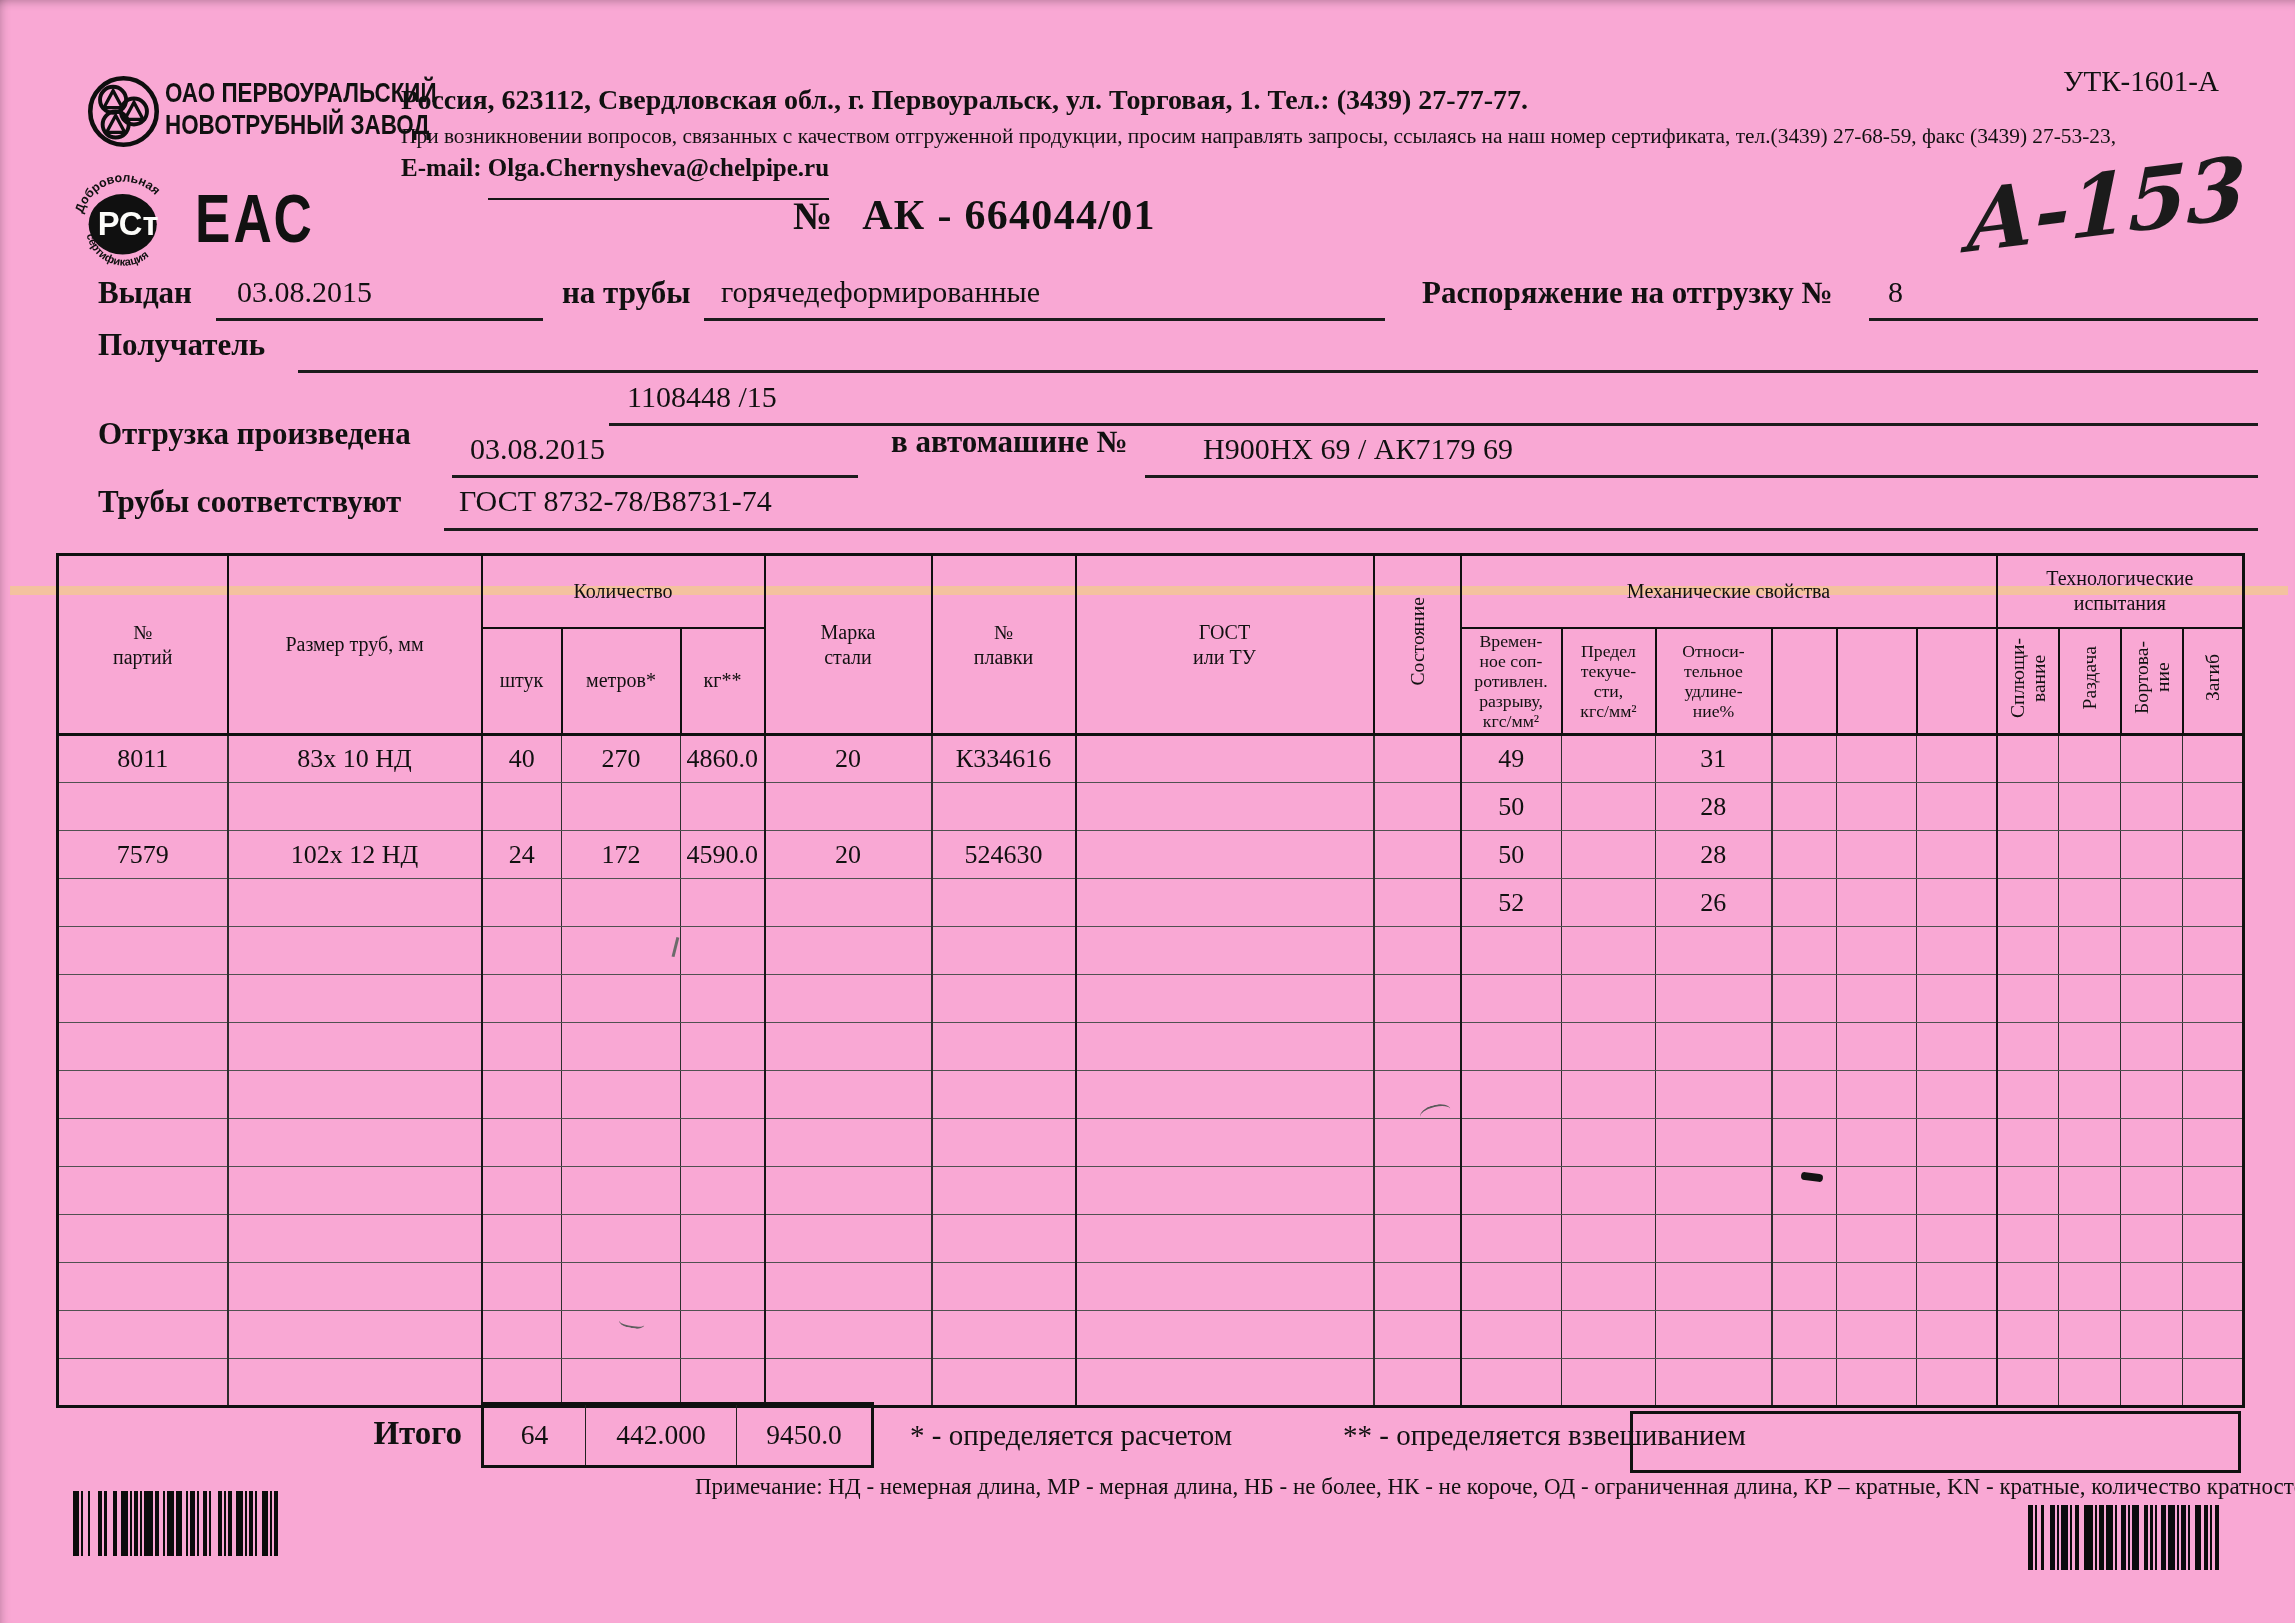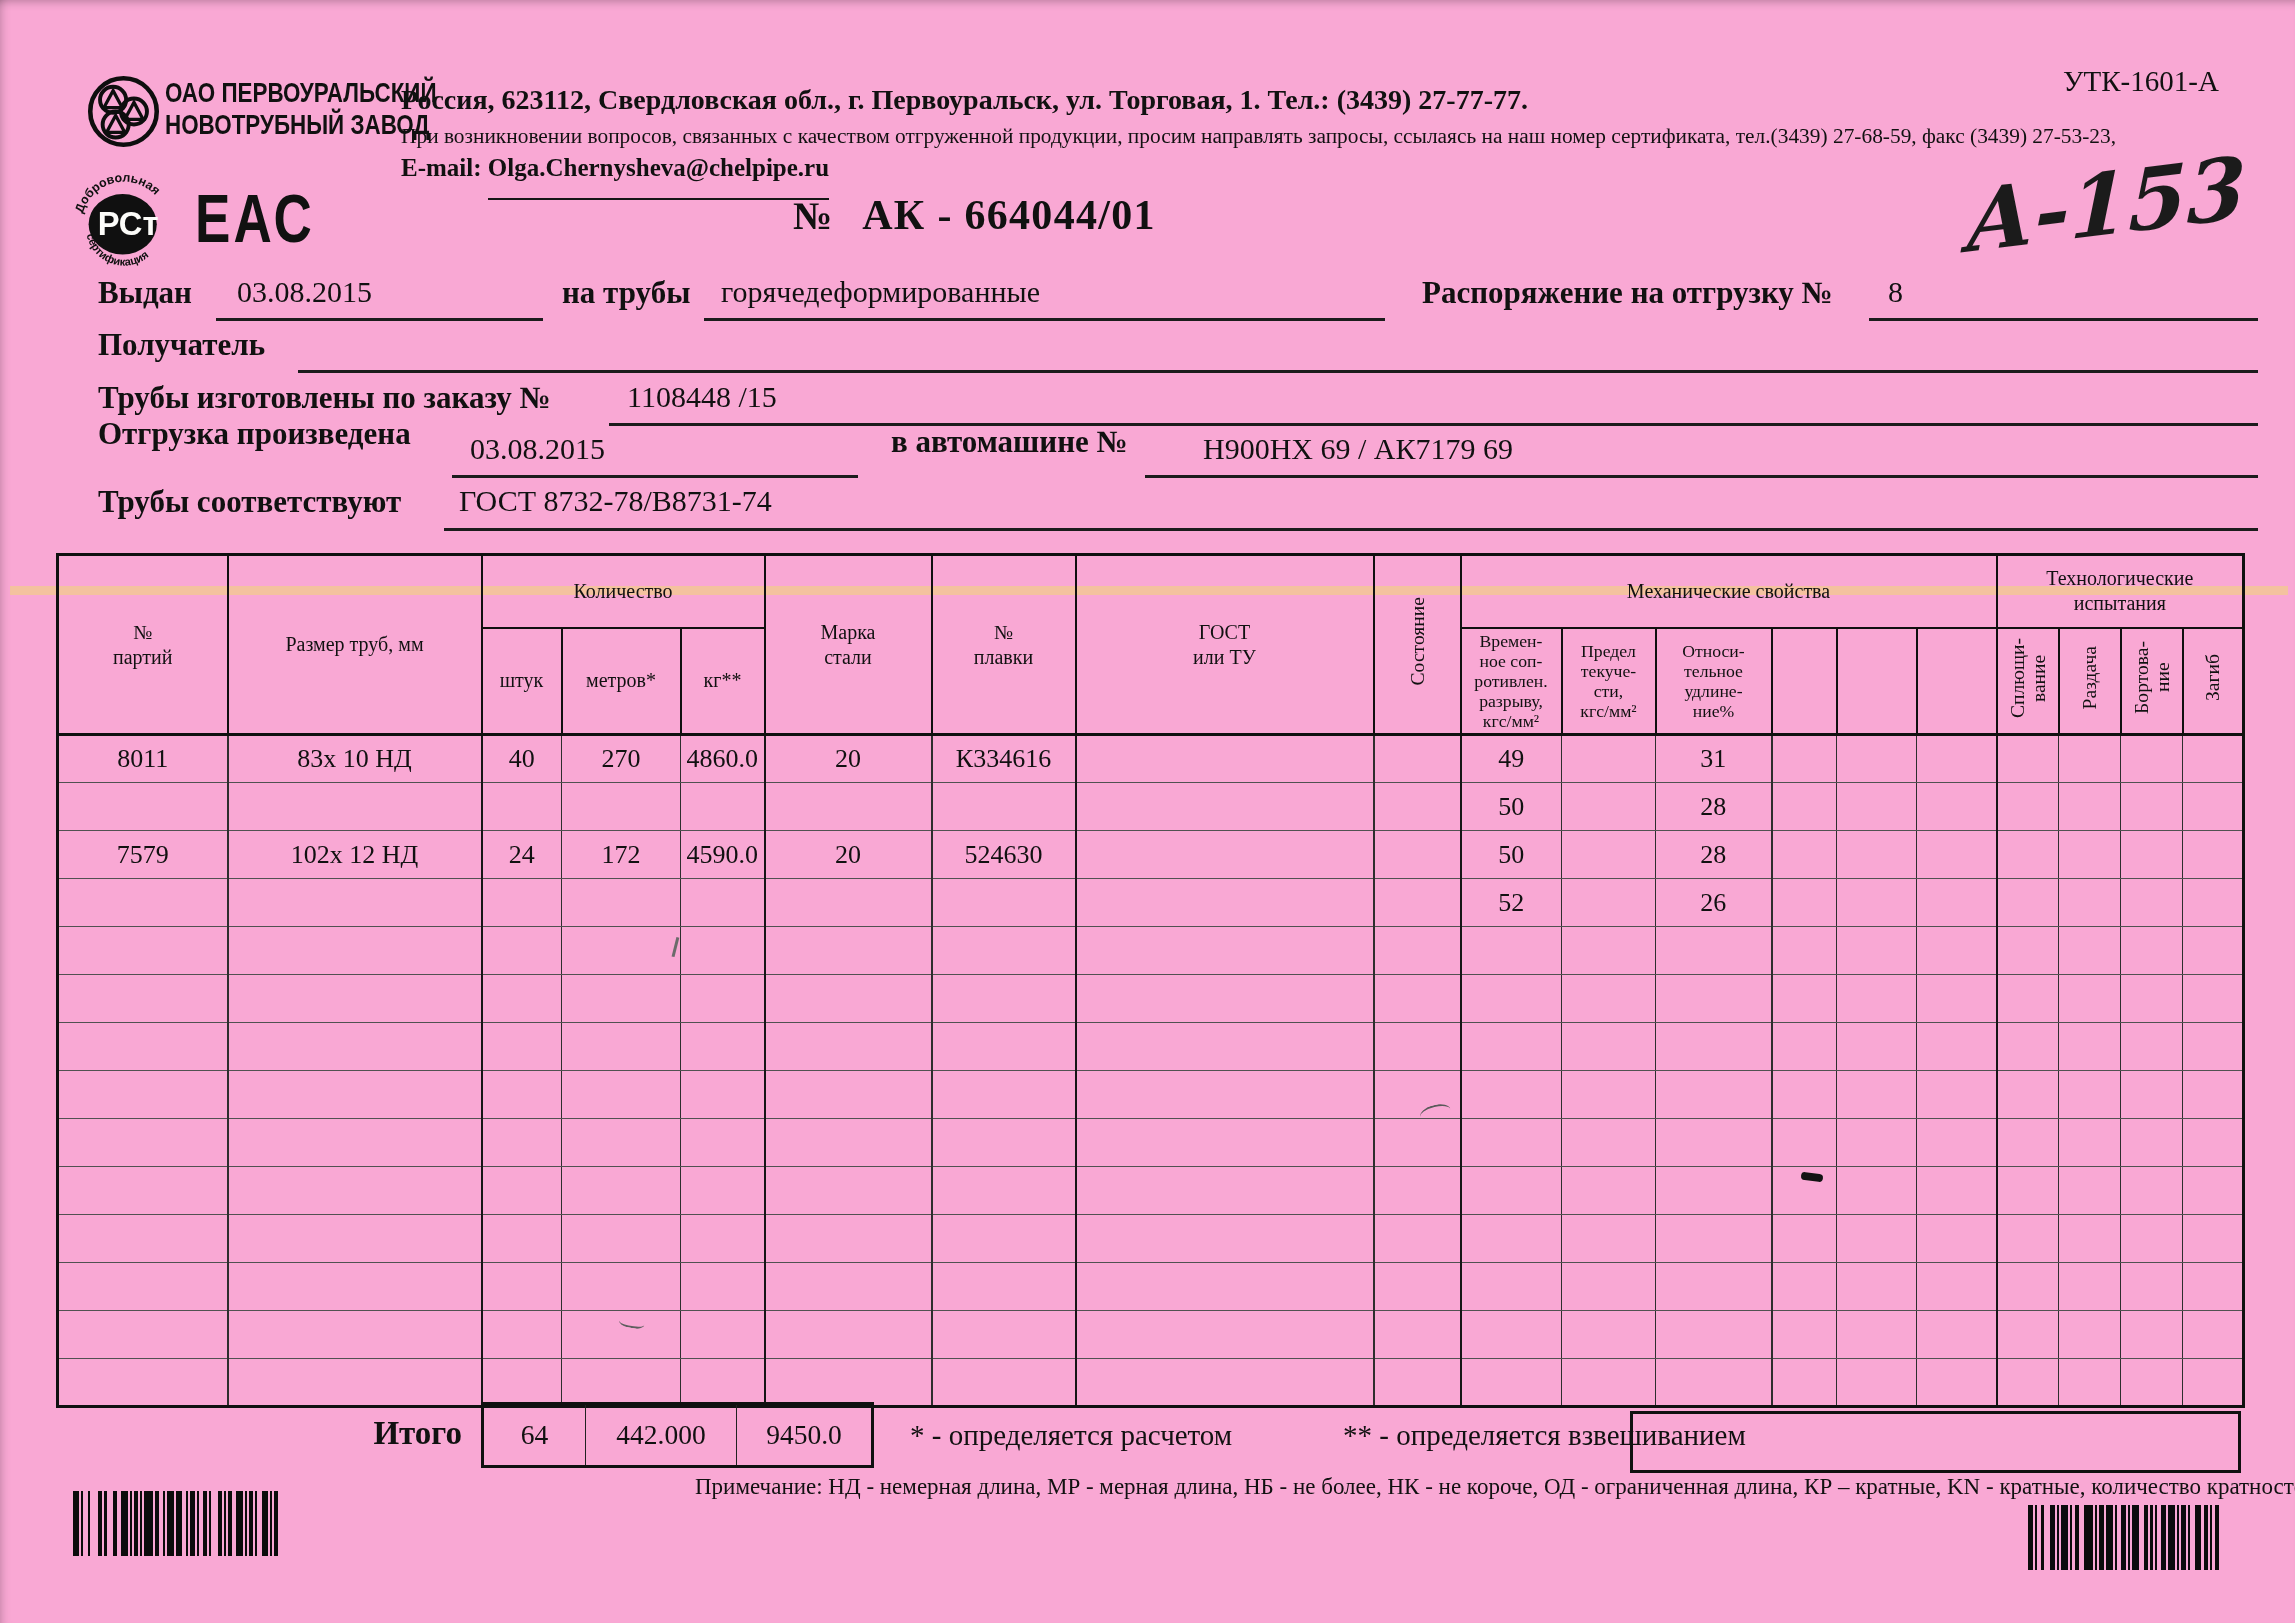--- a/index.html
+++ b/index.html
@@ -130,21 +130,20 @@
   <div class="abs val" style="left:721px;top:275px;">горячедеформированные</div>
   <div class="uline" style="left:704px;top:318px;width:681px;"></div>
   <div class="abs lbl" style="left:1422px;top:275px;">Распоряжение на отгрузку №</div>
   <div class="abs val" style="left:1888px;top:275px;">8</div>
   <div class="uline" style="left:1869px;top:318px;width:389px;"></div>
 
   <div class="abs lbl" style="left:98px;top:327px;">Получатель</div>
   <div class="abs val" style="left:308px;top:327px;"></div>
   <div class="uline" style="left:298px;top:370px;width:1960px;"></div>
 
-  <div class="abs lbl" style="left:98px;top:380px;">Трубы изготовлены по заказу №</div>
   <div class="abs val" style="left:627px;top:380px;">1108448   /15</div>
   <div class="uline" style="left:609px;top:423px;width:1649px;"></div>
 
   <div class="abs lbl" style="left:98px;top:416px;">Отгрузка произведена</div>
   <div class="abs val" style="left:470px;top:432px;">03.08.2015</div>
   <div class="uline" style="left:452px;top:475px;width:406px;"></div>
   <div class="abs lbl" style="left:891px;top:424px;">в автомашине №</div>
   <div class="abs val" style="left:1203px;top:432px;">Н900НХ 69 / АК7179 69</div>
   <div class="uline" style="left:1145px;top:475px;width:1113px;"></div>
 

